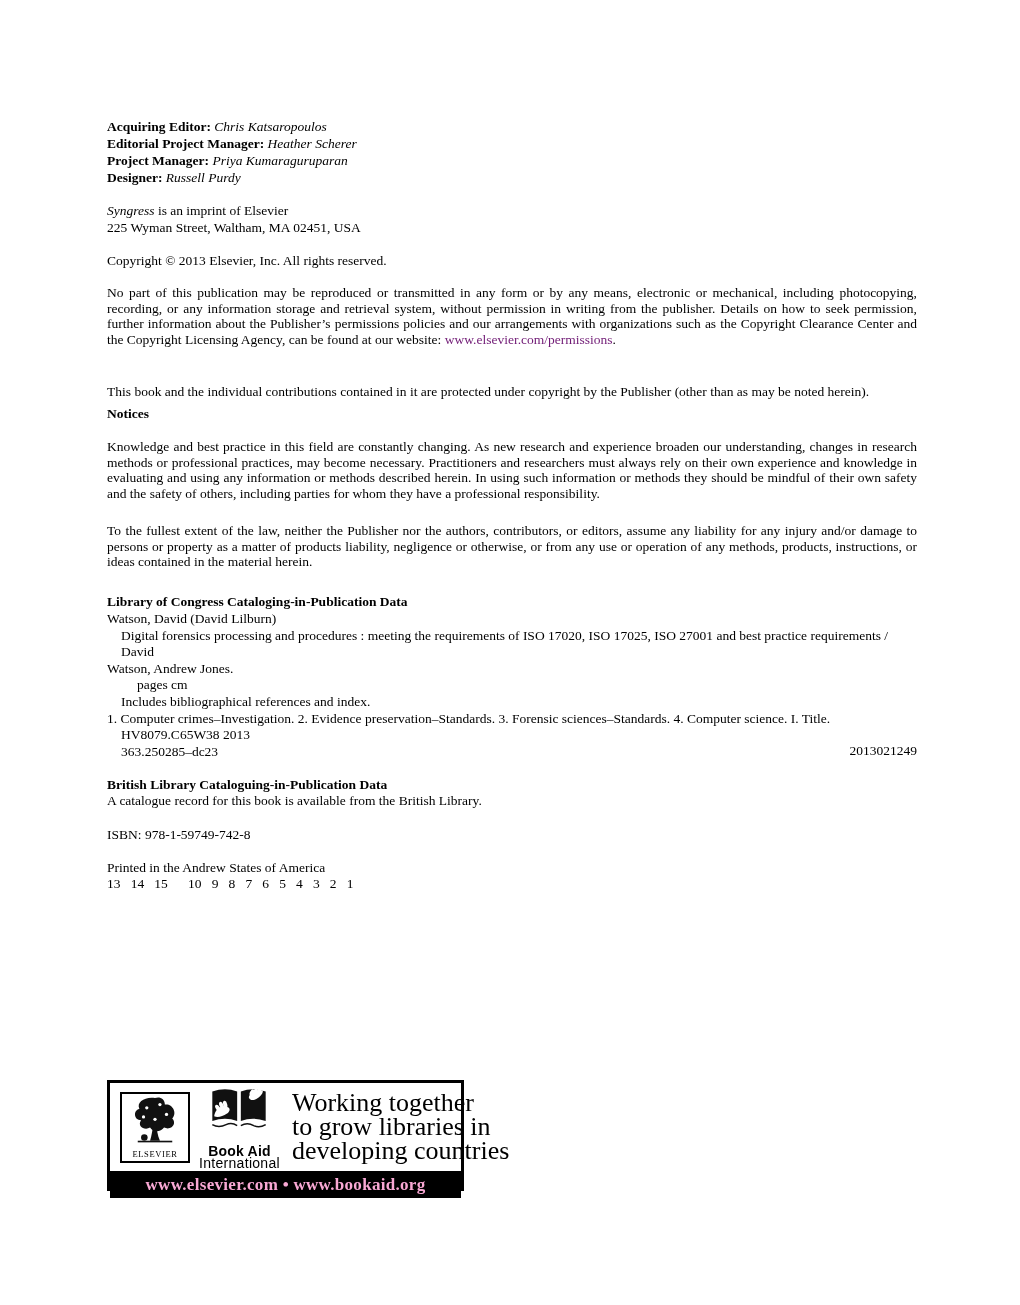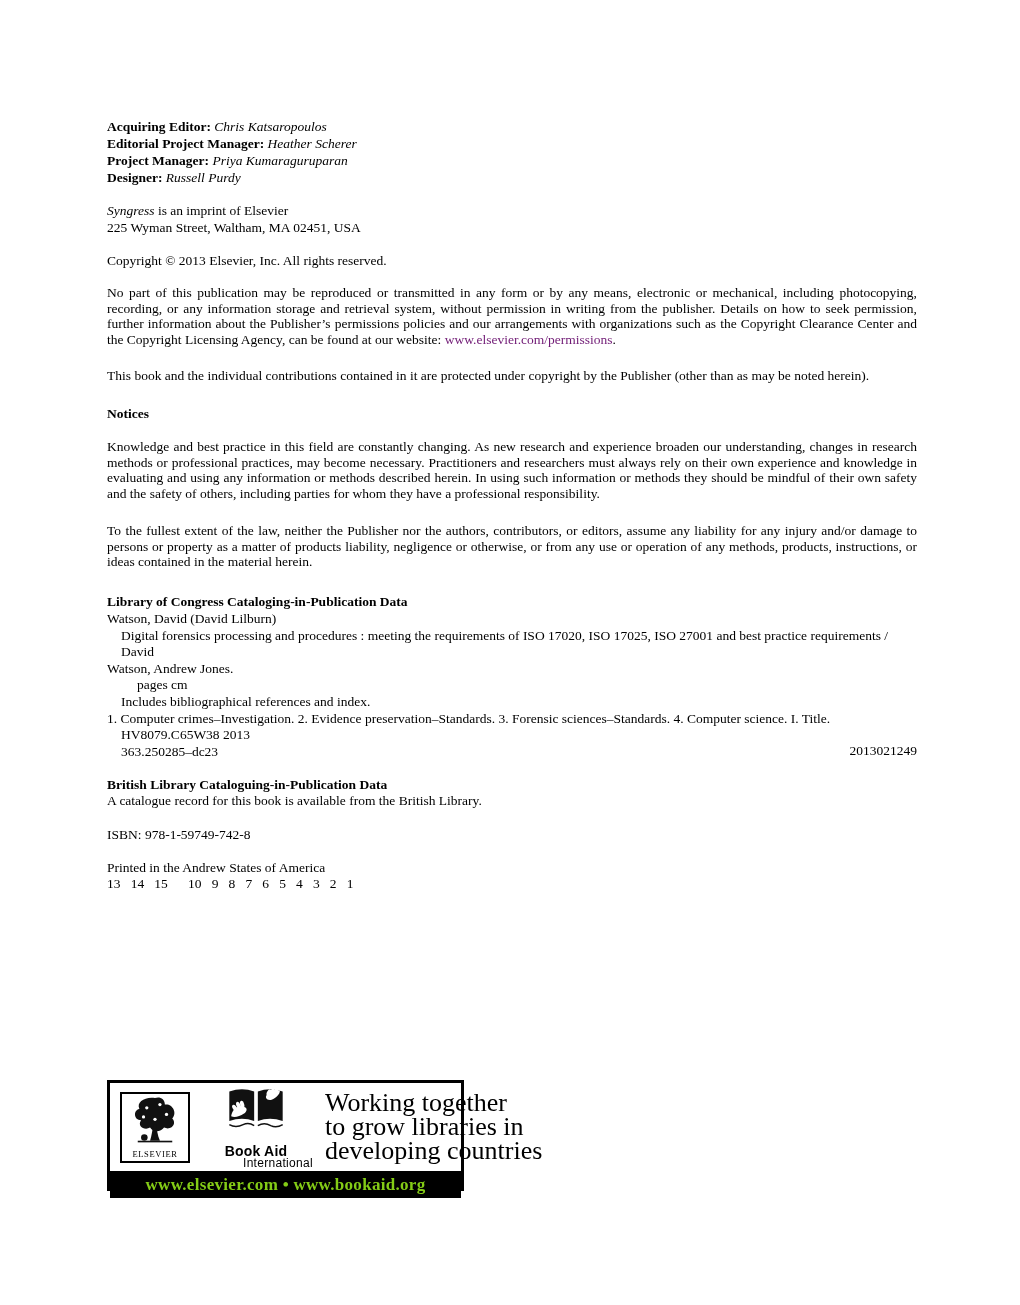--- a/index.html
+++ b/index.html
@@ -59,30 +59,30 @@
     font-size:8.5px;
     letter-spacing:0.6px;
     line-height:9px;
   }
   .bookaid {
     display:flex; flex-direction:column; align-items:center;
     flex:0 0 auto;
     font-family:"Liberation Sans","DejaVu Sans",sans-serif;
   }
   .bookaid-name { font-weight:bold; font-size:14px; line-height:14px; letter-spacing:0.2px;margin-top:8px; }
-  .bookaid-sub  { font-size:12px; line-height:10px; letter-spacing:0.3px;margin-left:44px; }
+  .bookaid-sub  { font-size:14px; line-height:10px; letter-spacing:0.3px; }
   .tagline {
     font-size:26px;
     line-height:24px;
     padding-left:3px;
     white-space:nowrap;
   }
   .banner-bar {
     height:27px; flex:0 0 auto;
-    background:#000; color:#84cc16;
+    background:#000; color:#f9a8d4;
     text-align:center;
     font-weight:bold;
     font-size:17px; line-height:27px;
     letter-spacing:0.3px;
   }
 </style>
 </head>
 <body>
 
 <div class="page">
@@ -108,21 +108,21 @@
 
   <div class="block" style="top:202px; line-height:17px">
     <div><span class="i">Syngress</span><span> is an imprint of Elsevier</span></div>
     <div>225 Wyman Street, Waltham, MA 02451, USA</div>
   </div>
 
   <div class="block" style="top:253px">Copyright © 2013 Elsevier, Inc. All rights reserved.</div>
 
   <div class="block justify" style="top:285px"><span>No part of this publication may be reproduced or transmitted in any form or by any means, electronic or mechanical, including photocopying, recording, or any information storage and retrieval system, without permission in writing from the publisher. Details on how to seek permission, further information about the Publisher’s permissions policies and our arrangements with organizations such as the Copyright Clearance Center and the Copyright Licensing Agency, can be found at our website: </span><span class="link">www.elsevier.com/permissions</span><span>.</span></div>
 
-  <div class="block" style="top:368px">This book and the individual contributions contained in it are protected under copyright by the Publisher (other than as may be noted herein).</div>
+  <div class="block" style="top:384px">This book and the individual contributions contained in it are protected under copyright by the Publisher (other than as may be noted herein).</div>
 
   <div class="block b" style="top:406px">Notices</div>
   <div class="block justify" style="top:439px">Knowledge and best practice in this field are constantly changing. As new research and experience broaden our understanding, changes in research methods or professional practices, may become necessary. Practitioners and researchers must always rely on their own experience and knowledge in evaluating and using any information or methods described herein. In using such information or methods they should be mindful of their own safety and the safety of others, including parties for whom they have a professional responsibility.</div>
   <div class="block justify" style="top:523px">To the fullest extent of the law, neither the Publisher nor the authors, contributors, or editors, assume any liability for any injury and/or damage to persons or property as a matter of products liability, negligence or otherwise, or from any use or operation of any methods, products, instructions, or ideas contained in the material herein.</div>
 
   <div class="block b" style="top:594px">Library of Congress Cataloging-in-Publication Data</div>
   <div class="block loc-lines" style="top:611px">
     <div>Watson, David (David Lilburn)</div>
     <div class="ind1">Digital forensics processing and procedures : meeting the requirements of ISO 17020, ISO 17025, ISO 27001 and best practice requirements / David</div>
     <div>Watson, Andrew Jones.</div>

